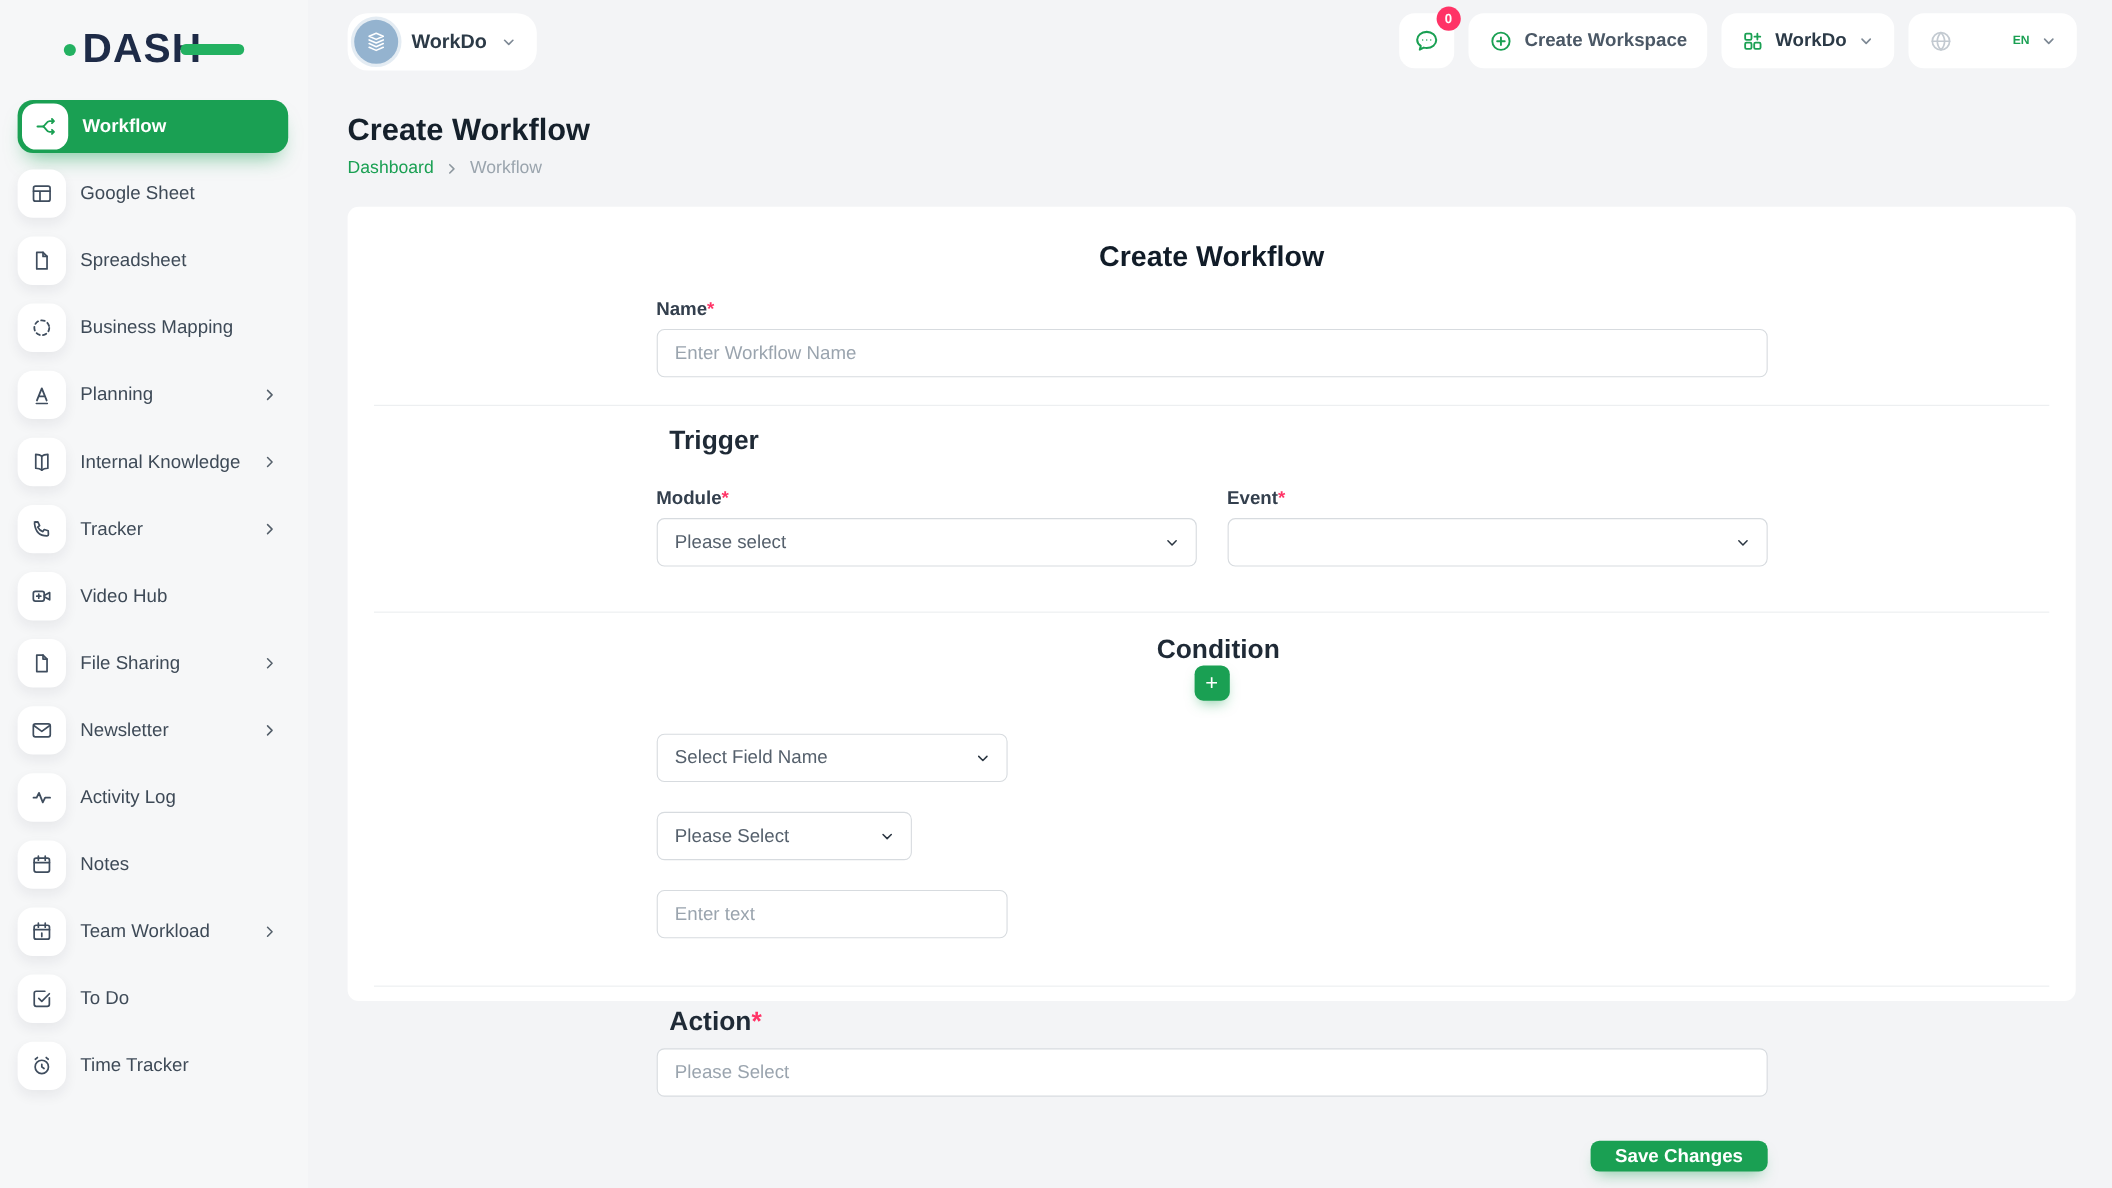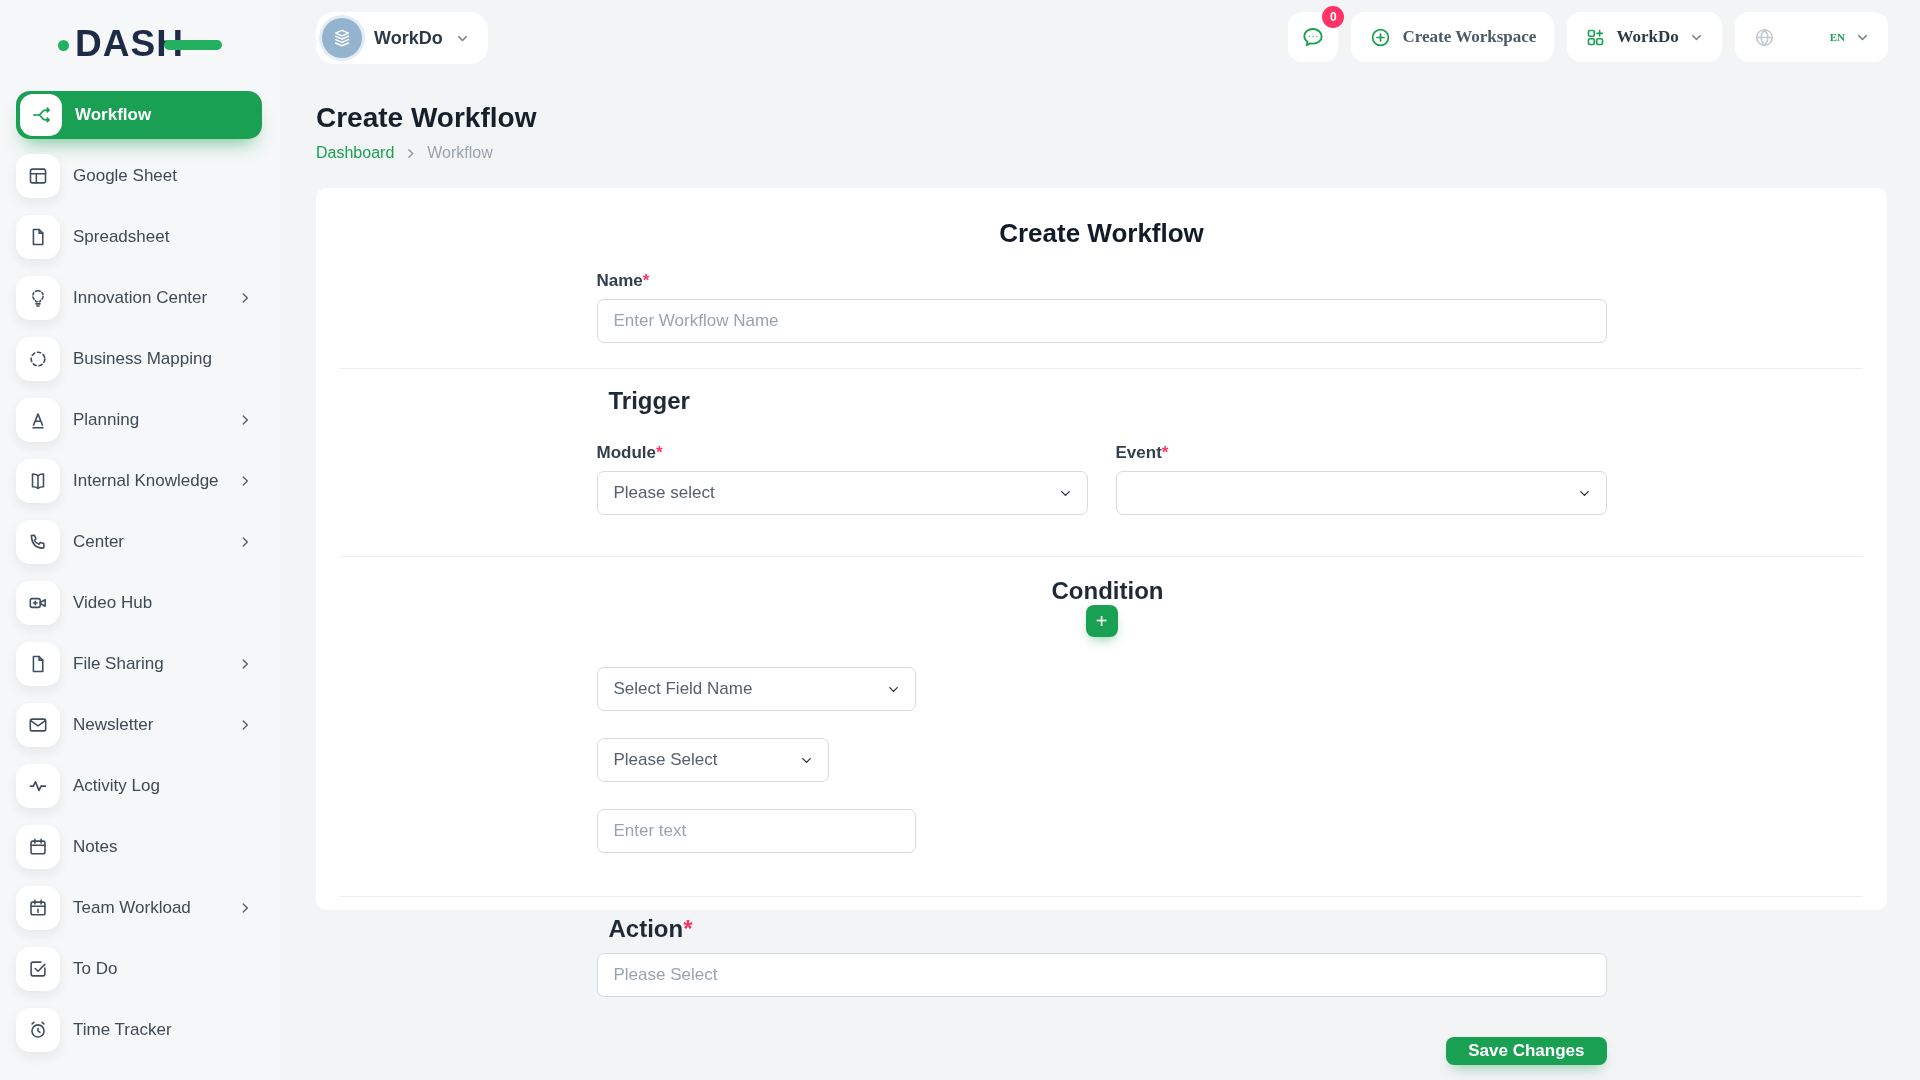--- a/index.html
+++ b/index.html
@@ -39,21 +39,21 @@
   .ws-name { font-size:18px; font-weight:600; color:#2c3a47; }
 
   .topbar-right { display:flex; align-items:center; gap:13px; }
   .icon-btn { position:relative; width:50px; height:50px; background:#fff; border-radius:14px;
     display:flex; align-items:center; justify-content:center; cursor:pointer; }
   .badge { position:absolute; top:-6px; right:-6px; min-width:22px; height:22px; padding:0 6px;
     background:#ff3366; color:#fff; font-size:12px; font-weight:700; border-radius:11px;
     display:flex; align-items:center; justify-content:center; }
   .pill-btn { display:flex; align-items:center; gap:10px; background:#fff; height:50px;
     border-radius:14px; padding:0 18px; border:none; cursor:pointer;
-    font-family:Liberation Serif, serif; }
+    font-family:Liberation Sans, sans-serif; }
   .pill-btn .txt { font-size:17px; font-weight:600; color:#4b5866; }
   .pill-btn .txt-dark { font-size:17px; font-weight:600; color:#2c3a47; }
   .pill-btn .txt-green { font-size:11px; font-weight:700; color:#1aa053;padding-left:44px; }
 
   .page-head { margin-top:38px; }
   .page-title { font-size:28px; font-weight:700; color:#15202b; }
   .breadcrumb { display:flex; align-items:center; gap:10px; margin-top:10px; font-size:16px; }
   .breadcrumb .crumb-link { color:#1aa053; cursor:pointer; }
   .breadcrumb .crumb-current { color:#9aa4ad; }
 
@@ -135,34 +135,20 @@
     <div class="nav-item">
       <span class="tile">
         <svg width="22" height="22" viewBox="0 0 24 24" fill="none" stroke-width="1.7" stroke-linecap="round" stroke-linejoin="round">
           <path d="M7 3.8h6.2l4 4v12.4H7z"></path>
             <path d="M13.2 3.8v4h4"></path>
         </svg>
       </span>
       <span class="label">Spreadsheet</span>
     </div>
 
-    <div class="nav-item">
-      <span class="tile">
-        <svg width="22" height="22" viewBox="0 0 24 24" fill="none" stroke-width="1.7" stroke-linecap="round" stroke-linejoin="round">
-          <path d="M12 4a5.6 5.6 0 0 1 3.2 10.2c-.6.5-.9 1.1-.9 1.8h-4.6c0-.7-.3-1.3-.9-1.8A5.6 5.6 0 0 1 12 4z" stroke-dasharray="2.6 2.2"></path>
-          <path d="M9.8 18.4h4.4M10.8 20.8h2.4"></path>
-        </svg>
-      </span>
-      <span class="label">Innovation Center</span>
-      <span class="chev">
-        <svg width="14" height="14" viewBox="0 0 24 24" fill="none" stroke="#55606b" stroke-width="2.4" stroke-linecap="round" stroke-linejoin="round">
-            <path d="M9 5l7 7-7 7"></path>
-          </svg>
-      </span>
-    </div>
 
     <div class="nav-item">
       <span class="tile">
         <svg width="22" height="22" viewBox="0 0 24 24" fill="none" stroke-width="1.8" stroke-linecap="round">
           <circle cx="12" cy="12" r="7.4" stroke-dasharray="3.6 3.2"></circle>
         </svg>
       </span>
       <span class="label">Business Mapping</span>
     </div>
 
@@ -195,21 +181,21 @@
           </svg>
       </span>
     </div>
 
     <div class="nav-item">
       <span class="tile">
         <svg width="22" height="22" viewBox="0 0 24 24" fill="none" stroke-width="1.7" stroke-linecap="round" stroke-linejoin="round">
           <path d="M5.2 4.5h3.4l1.5 3.8-2 1.5c.9 2.1 2.7 3.9 4.8 4.8l1.5-2 3.8 1.5v3.4c0 .8-.7 1.5-1.5 1.5C9.9 18.6 5.6 14.3 5.2 6c0-.8.7-1.5 1.5-1.5z" transform="rotate(-4 12 12)"></path>
         </svg>
       </span>
-      <span class="label">Center</span>
+      <span class="label">Tracker</span>
       <span class="chev">
         <svg width="14" height="14" viewBox="0 0 24 24" fill="none" stroke="#55606b" stroke-width="2.4" stroke-linecap="round" stroke-linejoin="round">
             <path d="M9 5l7 7-7 7"></path>
           </svg>
       </span>
     </div>
 
     <div class="nav-item">
       <span class="tile">
         <svg width="22" height="22" viewBox="0 0 24 24" fill="none" stroke-width="1.7" stroke-linecap="round" stroke-linejoin="round">

